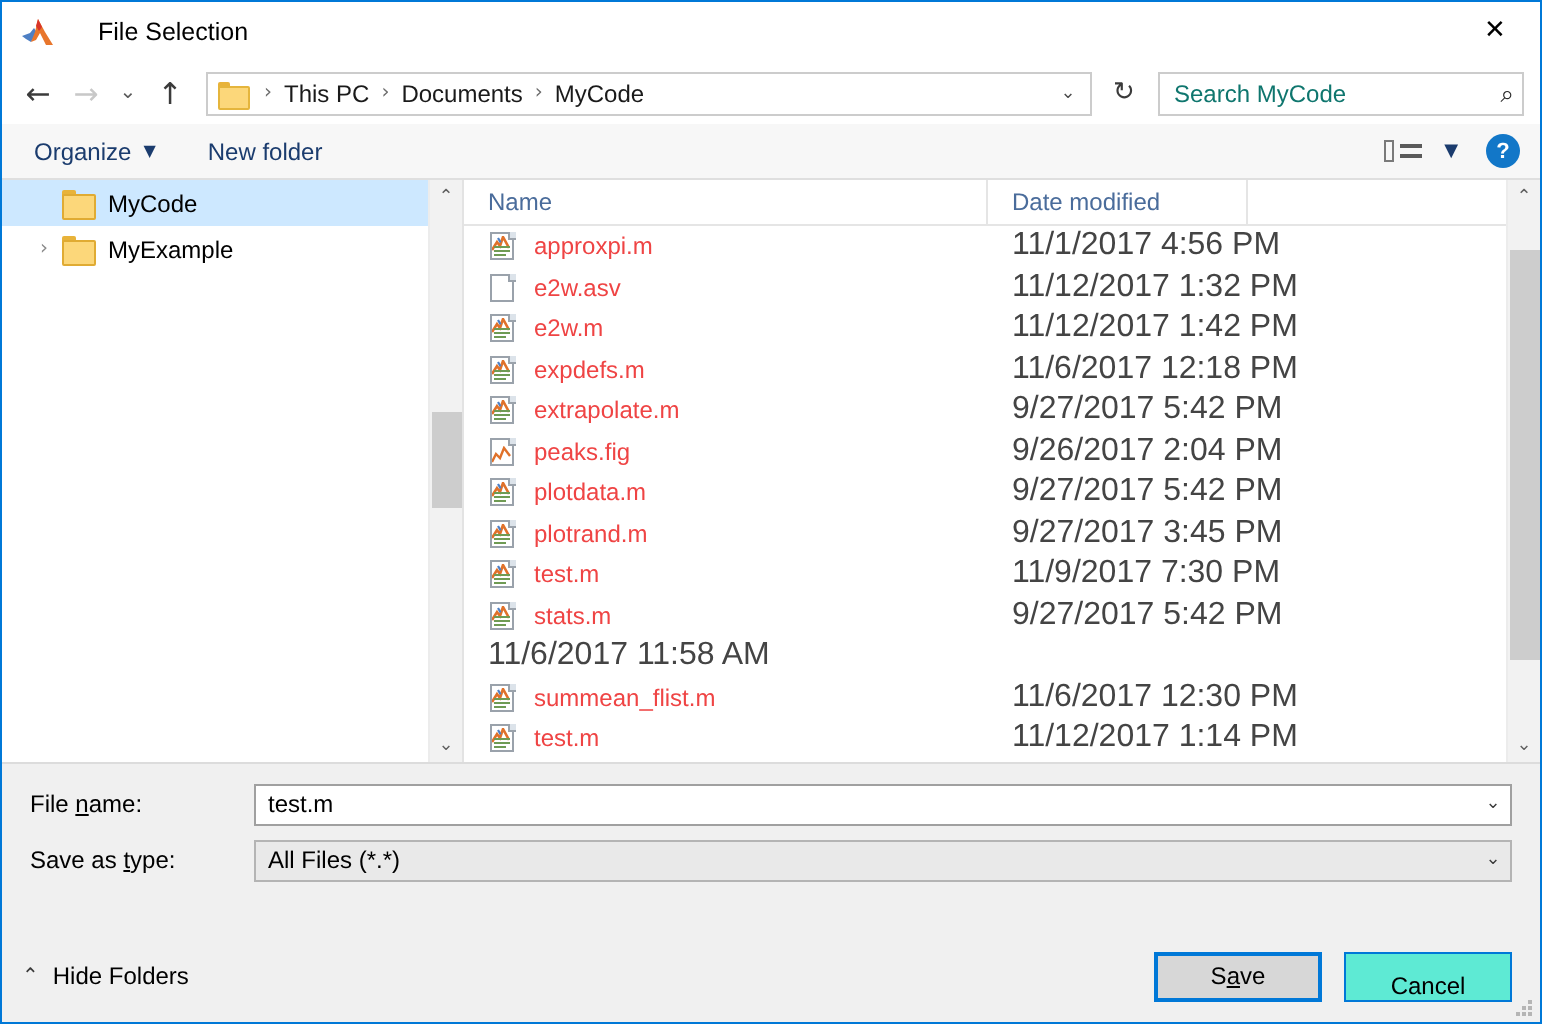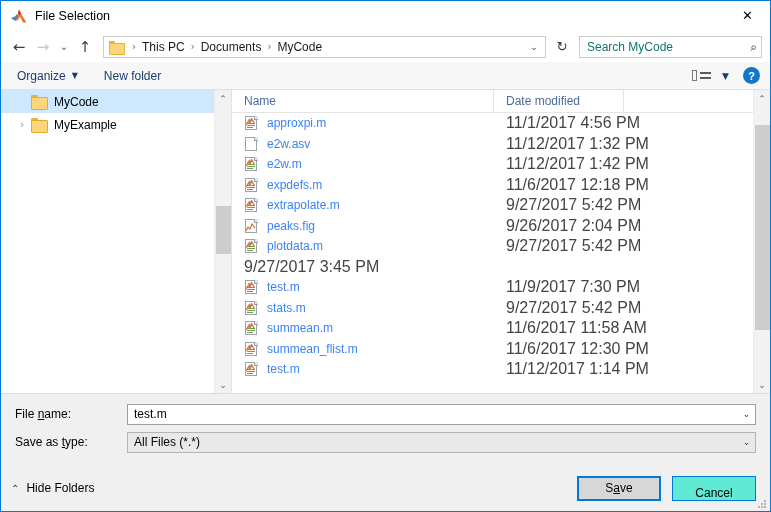--- a/index.html
+++ b/index.html
@@ -15,21 +15,21 @@
   .window {
     position:absolute; inset:0;
     border:1px solid #0078d7;
     background:#f0f0f0;
     display:flex; flex-direction:column;
   }
   
   .titlebar {
     height:30px; background:#ffffff;
     display:flex; align-items:center;
-    flex:0 0 30px; position:relative;
+    flex:0 0 30px; position:relative;gap:14px;
   }
   .titlebar .logo { width:18px; height:16px; margin-left:9px; margin-right:7px; position:relative; }
   .titlebar .title { font-size:12.5px; color:#000; }
   .closebtn {
     position:absolute; right:0; top:0; width:45px; height:29px;
     display:flex; align-items:center; justify-content:center;
     font-size:13px; color:#000; font-family:"DejaVu Sans", sans-serif;
   }
   
   .navbar {
@@ -144,21 +144,21 @@
   .col.date { width:130px; flex:0 0 130px; border-right:1px solid #e5e5e5; }
   .col.extra { flex:1 1 auto; }
   .sortcaret {
     position:absolute; left:132px; top:-5px; font-size:9px; color:#9aa9bd;
     font-family:"DejaVu Sans", sans-serif;
   }
   .rows { position:absolute; top:23px; left:0; right:17px; bottom:0; overflow:hidden; }
   .frow { height:20.5px; display:flex; align-items:center; }
   .fname { width:262px; flex:0 0 262px; display:flex; align-items:center; padding-left:12px; }
   .fdate { flex:1 1 auto; padding-left:12px; font-size:16px; color:#444; }
-  .ftext { font-size:12px; color:#3b82f6; }
+  .ftext { font-size:12px; color:#ef4444; }
   .ficon { width:15px; height:16px; position:relative; margin-right:8px; flex:0 0 15px; }
   .ficon .page {
     position:absolute; left:1px; top:1px; width:12px; height:14px;
     background:#fff; border:1px solid #9aa2ab;
   }
   .ficon .corner {
     position:absolute; right:1px; top:1px; width:4px; height:4px;
     background:#dce3ea; border-left:1px solid #9aa2ab; border-bottom:1px solid #9aa2ab;
   }
   .ficon.m .lines {
@@ -170,21 +170,21 @@
   .ficon.m .wave {
     position:absolute; left:2px; top:0px; width:9px; height:8px;
   }
   .ficon.fig .wave { position:absolute; left:2px; top:3px; width:10px; height:9px; }
   
   .formarea {
     flex:0 0 auto; background:#f0f0f0; padding:9px 14px 8px 14px;
     border-top:1px solid #dcdcdc;
   }
   .formrow { display:flex; align-items:center; height:22px; margin-bottom:6px; }
-  .formrow:last-child { margin-bottom:4px; }
+  .formrow:last-child { margin-bottom:16px; }
   .flabel { width:112px; flex:0 0 112px; text-align:left; padding-right:10px; font-size:12px; }
   .combo {
     flex:1 1 auto; height:21px; border:1px solid #a0a0a0; background:#fff;
     display:flex; align-items:center; padding-left:6px; font-size:12px; position:relative;
   }
   .combo.dis { background:#e9e9e9; border-color:#b4b4b4; }
   .combo .dd {
     position:absolute; right:0; top:0; height:19px; width:17px;
     display:flex; align-items:center; justify-content:center;
     color:#3a3a3a; font-size:9px; font-family:"DejaVu Sans", sans-serif;
@@ -415,20 +415,36 @@
                   <i></i>
                   <i></i>
                   <i style="width:70%"></i>
                 </span>
               </span>
               <span class="ftext">plotdata.m</span>
             </div>
             <div class="fdate">9/27/2017 5:42 PM</div>
           </div>
           <div class="frow">
+            <div class="fname">
+              <span class="ficon m">
+                <span class="page"></span>
+                <span class="corner"></span>
+                <span class="wave"><svg width="9" height="8" viewBox="0 0 9 8">
+                    <path d="M0 7 L2.5 3 L4 5 L5.5 0.5 L8.5 6" fill="none" stroke="#e0712a" stroke-width="1.3"></path>
+                    <path d="M3 1 L4.3 3.2" stroke="#4d7fc4" stroke-width="1.1"></path>
+                  </svg></span>
+                <span class="lines">
+                  <i></i>
+                  <i></i>
+                  <i style="width:70%"></i>
+                </span>
+              </span>
+              <span class="ftext">plotrand.m</span>
+            </div>
             <div class="fdate">9/27/2017 3:45 PM</div>
           </div>
           <div class="frow">
             <div class="fname">
               <span class="ficon m">
                 <span class="page"></span>
                 <span class="corner"></span>
                 <span class="wave"><svg width="9" height="8" viewBox="0 0 9 8">
                     <path d="M0 7 L2.5 3 L4 5 L5.5 0.5 L8.5 6" fill="none" stroke="#e0712a" stroke-width="1.3"></path>
                     <path d="M3 1 L4.3 3.2" stroke="#4d7fc4" stroke-width="1.1"></path>
@@ -456,36 +472,20 @@
                   <i></i>
                   <i></i>
                   <i style="width:70%"></i>
                 </span>
               </span>
               <span class="ftext">stats.m</span>
             </div>
             <div class="fdate">9/27/2017 5:42 PM</div>
           </div>
           <div class="frow">
-            <div class="fname">
-              <span class="ficon m">
-                <span class="page"></span>
-                <span class="corner"></span>
-                <span class="wave"><svg width="9" height="8" viewBox="0 0 9 8">
-                    <path d="M0 7 L2.5 3 L4 5 L5.5 0.5 L8.5 6" fill="none" stroke="#e0712a" stroke-width="1.3"></path>
-                    <path d="M3 1 L4.3 3.2" stroke="#4d7fc4" stroke-width="1.1"></path>
-                  </svg></span>
-                <span class="lines">
-                  <i></i>
-                  <i></i>
-                  <i style="width:70%"></i>
-                </span>
-              </span>
-              <span class="ftext">summean.m</span>
-            </div>
             <div class="fdate">11/6/2017 11:58 AM</div>
           </div>
           <div class="frow">
             <div class="fname">
               <span class="ficon m">
                 <span class="page"></span>
                 <span class="corner"></span>
                 <span class="wave"><svg width="9" height="8" viewBox="0 0 9 8">
                     <path d="M0 7 L2.5 3 L4 5 L5.5 0.5 L8.5 6" fill="none" stroke="#e0712a" stroke-width="1.3"></path>
                     <path d="M3 1 L4.3 3.2" stroke="#4d7fc4" stroke-width="1.1"></path>

